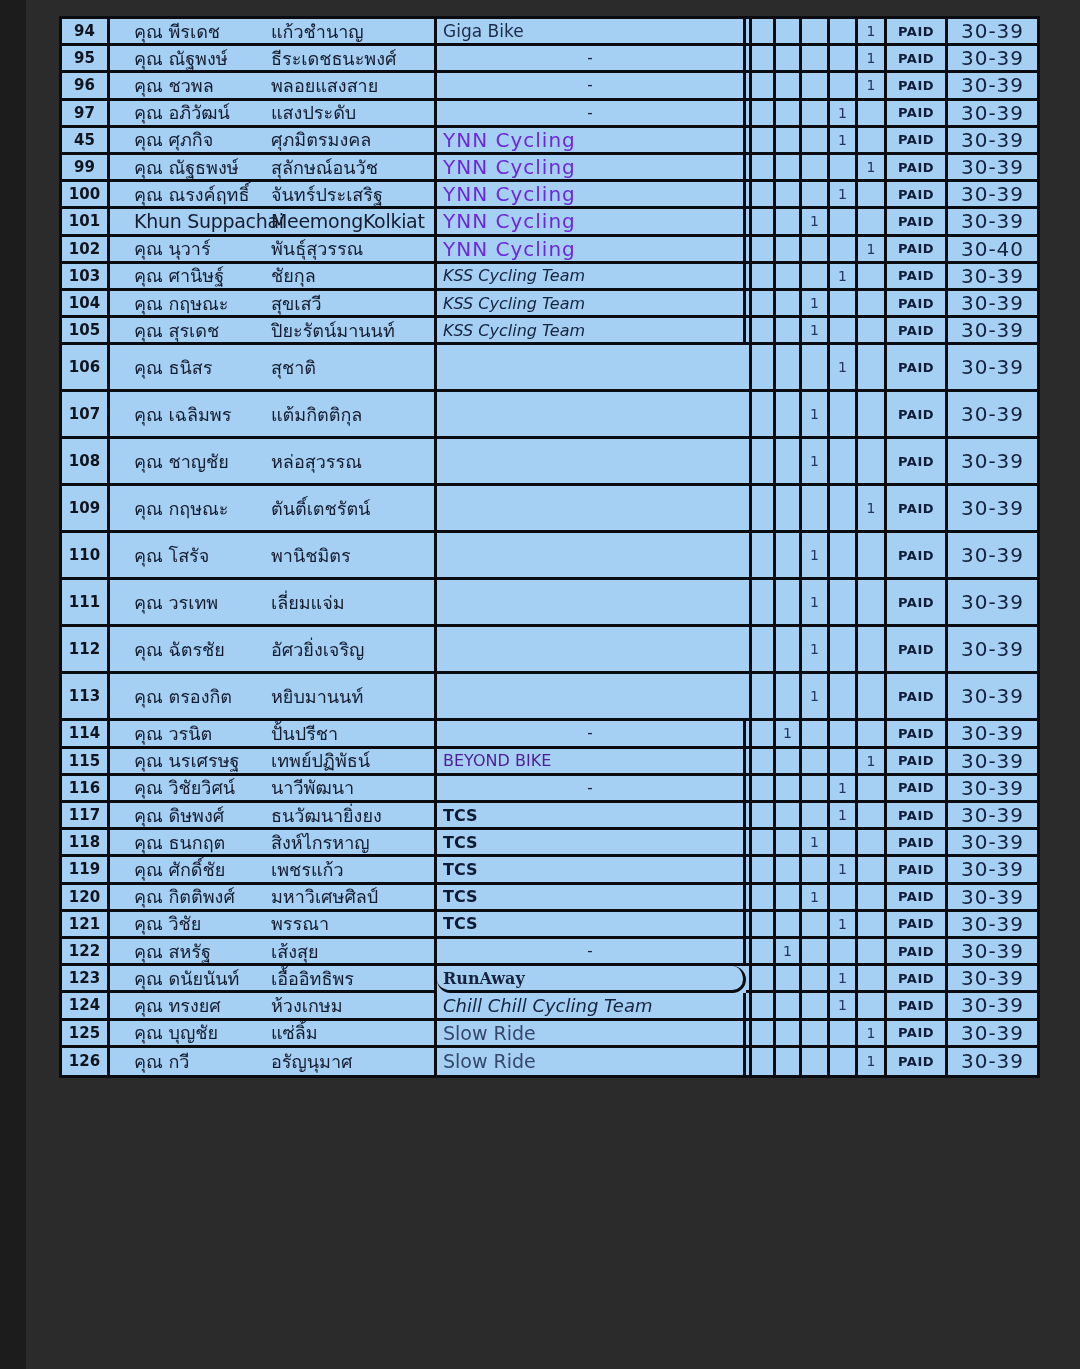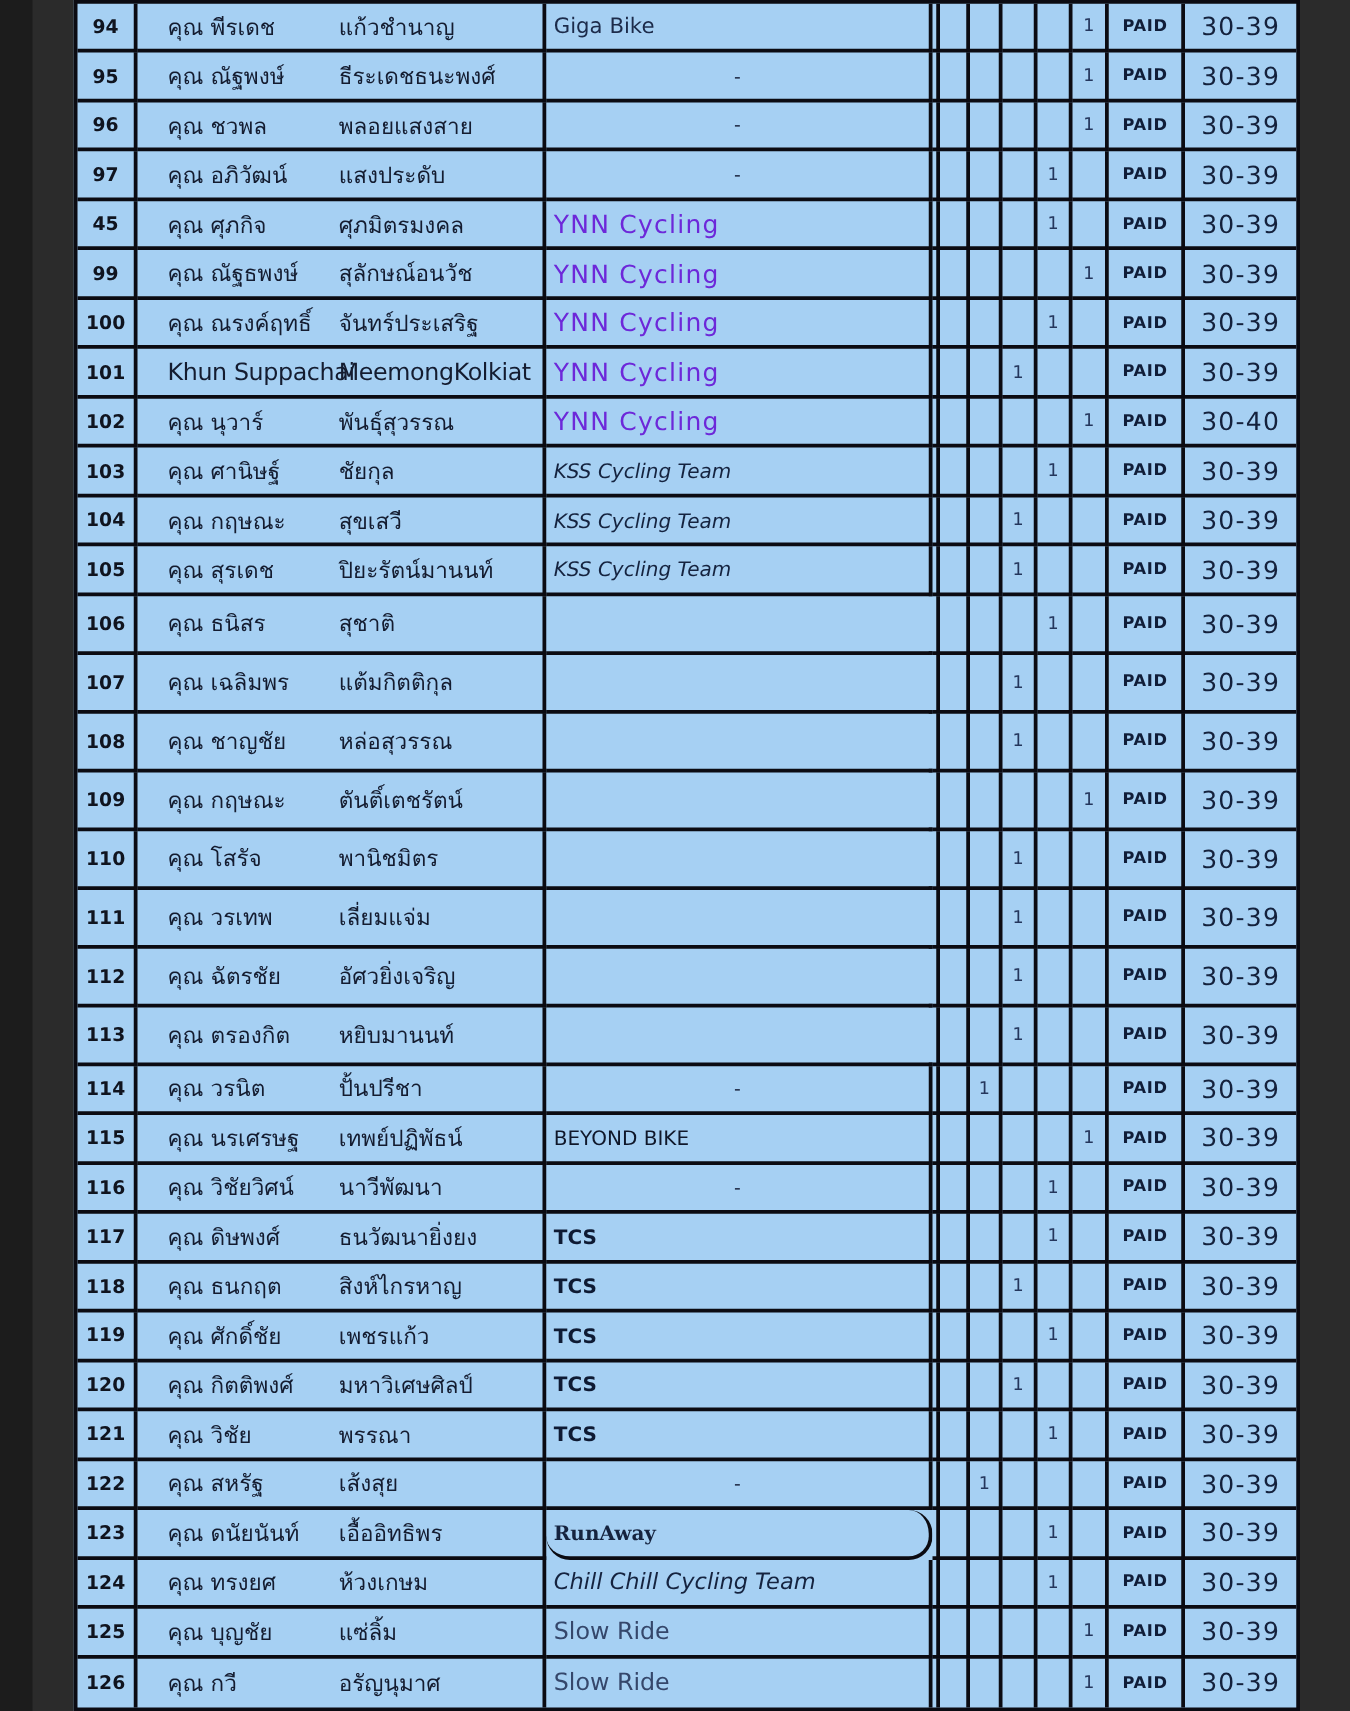--- a/index.html
+++ b/index.html
@@ -8,22 +8,22 @@
     background:#2b2b2b;
     position:relative;
     overflow:hidden;
     font-family:"DejaVu Sans", sans-serif;
   }
   .edge-left{
     position:absolute;left:0;top:0;bottom:0;width:26px;
     background:#1c1c1c;
   }
   .table-frame{
-    position:absolute;left:59px;top:0;
-    width:981px;height:1369px;
+    position:absolute;left:59px;top:16px;
+    width:981px;height:1062px;
     box-sizing:border-box;
     border:3px solid #0b0b12;
     background:#a6d0f3;
     display:grid;
     grid-template-columns:48px 327px 309px 6px 24px 26px 28px 28px 29px 61px 89px;
     grid-template-rows:repeat(33, 1fr);
   }
   .cell{
     box-sizing:border-box;
     border-right:3px solid #0b0b12;
@@ -38,21 +38,21 @@
   .num{font-size:15px;font-weight:600;color:#10141f;}
   .name{justify-content:flex-start;padding-left:24px;font-size:18px;color:#141c30;}
   .name .first{width:137px;flex:none;}
   .name.latin{font-size:19px;letter-spacing:-0.3px;}
   .team{justify-content:flex-start;padding-left:6px;}
   .team.dash{justify-content:center;padding-left:0;font-size:15px;}
   .team.giga{font-size:17px;color:#1c2b4a;}
   .team.ynn{font-size:20px;font-weight:500;letter-spacing:1px;color:#6d28d9;}
   .team.kss{font-size:16px;font-style:italic;font-weight:500;color:#15233f;}
   .team.yupster{font-size:16px;font-weight:400;letter-spacing:-0.3px;color:#2a3854;margin-top:44px;}
-  .team.beyond{font-size:16px;font-weight:500;color:#0f172a;text-align:right;}
+  .team.beyond{font-size:16px;font-weight:500;color:#4c1d95;text-align:right;}
   .team.tcs{font-size:16px;font-weight:700;color:#0e1a33;}
   .team.runaway{font-family:"DejaVu Serif", serif;font-size:16px;font-weight:700;color:#15233f;border-radius:19px;}
   .team.chill{font-size:18px;font-style:italic;font-weight:500;color:#15233f;}
   .team.slow{font-size:19px;font-weight:400;color:#35476b;}
   .cat{font-size:14px;color:#24365c;}
   .paid{font-size:13px;font-weight:700;letter-spacing:0.5px;color:#101d38;}
   .age{font-size:20px;font-weight:500;letter-spacing:1px;color:#14213c;}
 </style>
 </head>
 <body>

